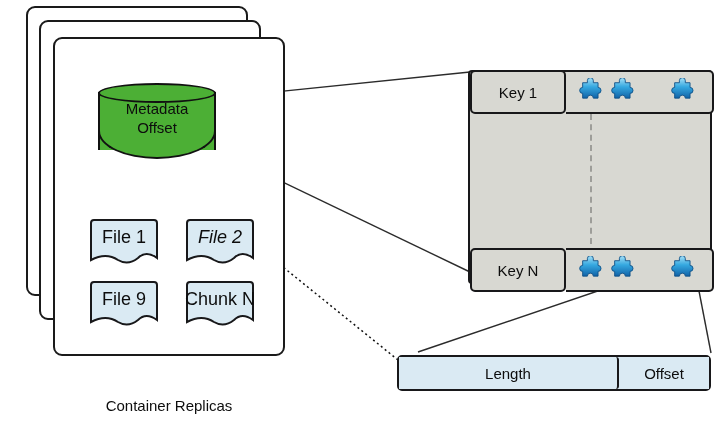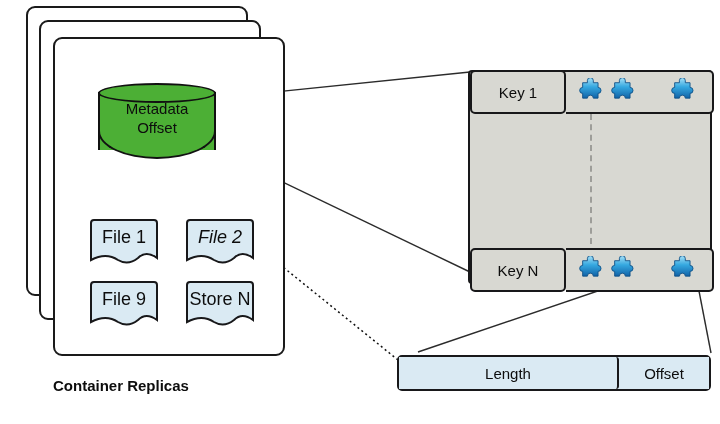--- a/index.html
+++ b/index.html
@@ -189,24 +189,25 @@
   }
   #chunk-reference .cr-cell:last-child { border-right: none; }
   #cr-cell-filename { width: 128px; border-radius: 3px 0 0 3px; }
   #cr-cell-offset   { width: 90px; }
   #cr-cell-length   { flex: 1; border-radius: 0 3px 3px 0; }
 
   
   .caption {
     position: absolute;
     font-size: 15px;
-    font-weight: bold;
-    color: #0d0d0d;
-    text-align: left;
+    font-weight: normal;
+    color: #0d0d0d;
+    text-align: center;
     white-space: nowrap;
+    margin-top: 20px;
   }
   #caption-container-replicas { left: 53px; top: 377px; width: 232px; }
   #caption-chunk-reference    { left: 397px; top: 394px; width: 314px; }
 </style>
 </head>
 <body>
 
 <div id="stage">
 
   <svg id="wires" viewBox="0 0 720 424" width="720" height="424">
@@ -263,21 +264,21 @@
                Q58 31 50 39 Q40 47 30 41 Q18 33 3 41 Z" fill="#daeaf3" stroke="#18181a" stroke-width="2"></path>
     </svg>
     <div class="doc-label">File 9</div>
   </div>
 
   <div class="file-doc" id="file-n">
     <svg class="doc-shape" viewBox="0 0 72 50">
       <path d="M3 4 Q3 1 6 1 L66 1 Q69 1 69 4 L69 39
                Q58 31 50 39 Q40 47 30 41 Q18 33 3 41 Z" fill="#daeaf3" stroke="#18181a" stroke-width="2"></path>
     </svg>
-    <div class="doc-label">Store N</div>
+    <div class="doc-label">Chunk N</div>
   </div>
 
   <div class="caption" id="caption-container-replicas">Container Replicas</div>
 
   <div id="key-table">
     <div id="table-dashed-divider"></div>
 
     <div class="key-row" id="key-row-1">
       <div class="key-cell">Key 1</div>
       <div class="chunk-cell">

